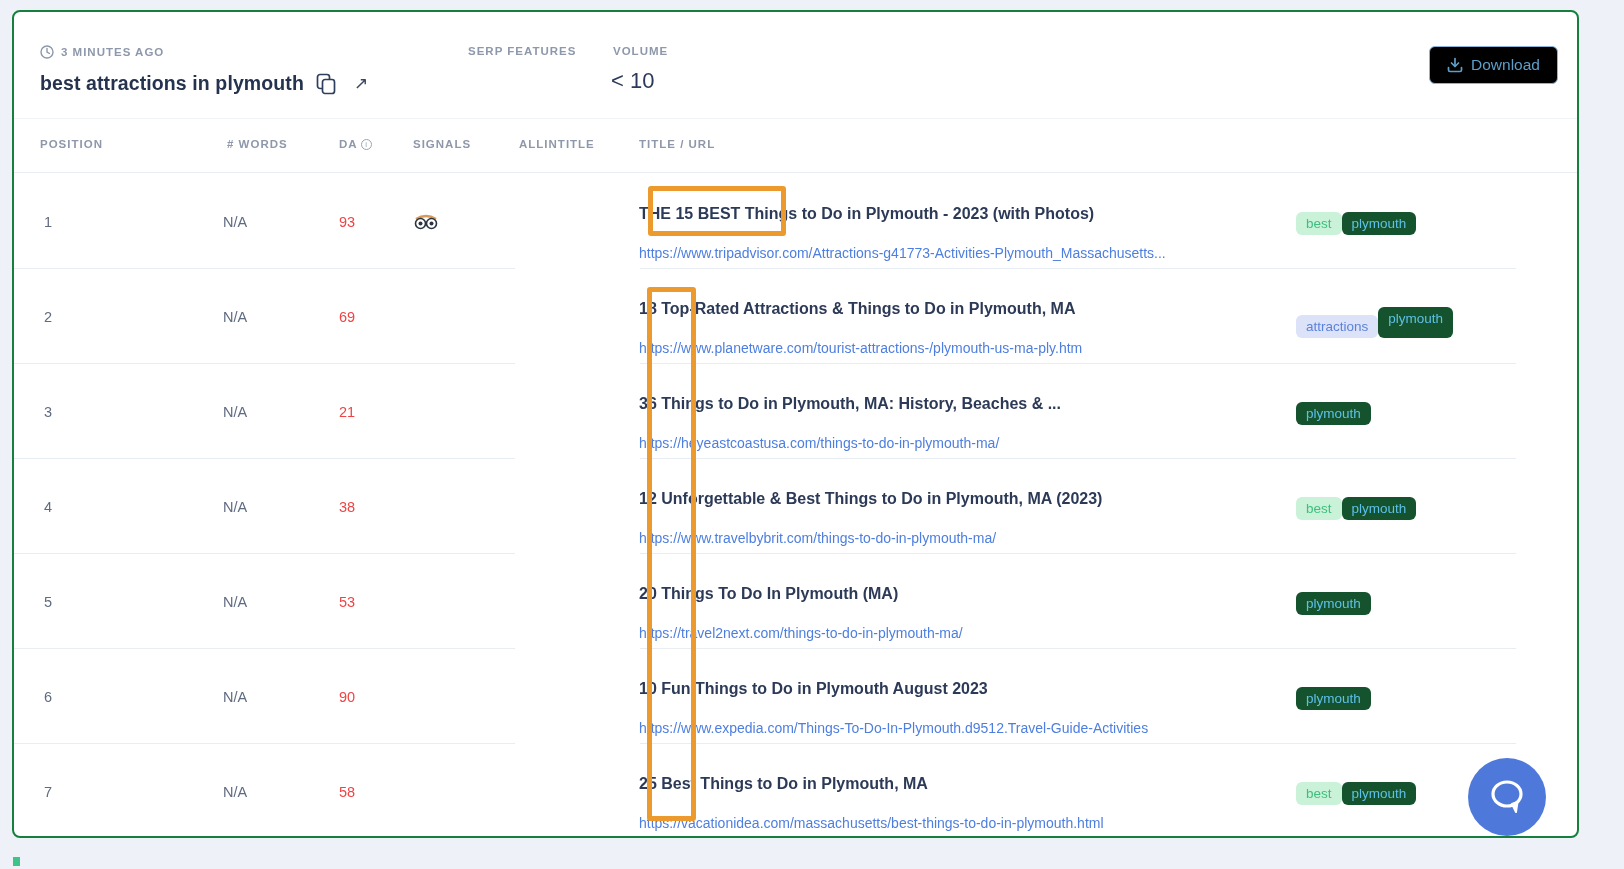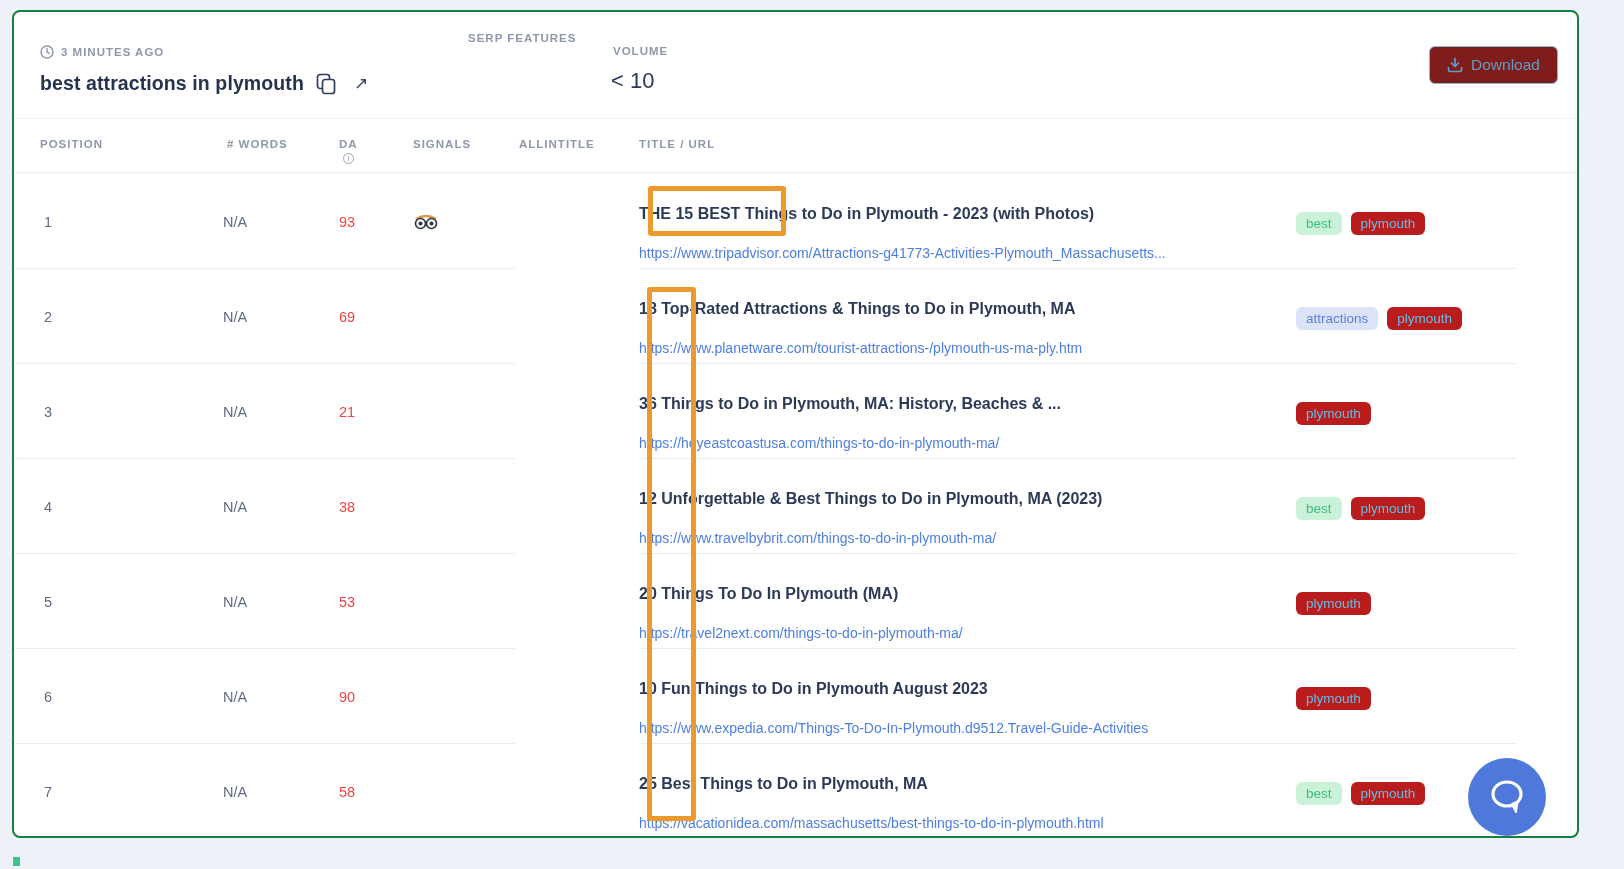--- a/index.html
+++ b/index.html
@@ -9,53 +9,53 @@
   .card { position:absolute; left:12px; top:10px; width:1567px; height:828px;
     background:#FFFFFF; border:2px solid #15803d; border-radius:8px; overflow:hidden; }
 
   
   .mini-label { font-size:11.5px; font-weight:700; letter-spacing:1px; color:#8E98AB; }
   .ts-row { position:absolute; left:26px; top:33px; display:flex; align-items:center; gap:7px; }
   .keyword-row { position:absolute; left:26px; top:60px; display:flex; align-items:center; gap:12px; }
   .keyword { font-size:19.5px; font-weight:700; color:#26334F; letter-spacing:.1px; }
   .icon-btn { display:inline-flex; align-items:center; justify-content:center; cursor:pointer; }
   .ext-arrow { font-size:17px; color:#3A4660; font-weight:400; margin-left:6px; }
-  .serp-label { position:absolute; left:454px; top:20px;text-align:center; }
+  .serp-label { position:absolute; left:454px; top:33px;text-align:center; }
   .volume-label { position:absolute; left:599px; top:33px; }
   .volume-value { position:absolute; left:597px; top:56px; font-size:22px; color:#2B3A59; }
   .download-btn { position:absolute; left:1415px; top:34px; height:38px; padding:0 17px;
     display:flex; align-items:center; gap:8px; border:1px solid #8AB5D8; border-radius:6px;
-    color:#5E9FC9; font-size:15.5px; background:#7f1d1d; cursor:pointer; }
+    color:#5E9FC9; font-size:15.5px; background:#000000; cursor:pointer; }
   .header-divider { position:absolute; left:0; top:106px; width:100%; height:1px; background:#F0F3F8; }
 
   
   .col-header { position:absolute; top:126px; }
-  .col-0 { left:26px; } .col-1 { left:213px; } .col-2 { left:325px; display:flex; align-items:center; gap:3px;flex-direction:column; }
+  .col-0 { left:26px; } .col-1 { left:213px; } .col-2 { left:325px; display:flex; align-items:center; gap:3px; }
   .col-3 { left:399px; } .col-4 { left:505px;text-align:center; } .col-5 { left:625px; }
   .info-circle { width:11px; height:11px; border:1px solid #9AA4B6; border-radius:50%;
     font-size:8px; line-height:9px; text-align:center; color:#9AA4B6; display:inline-block; font-style:normal; }
   .cols-divider { position:absolute; left:0; top:160px; width:100%; height:1px; background:#E8ECF3; }
 
   
   #rows { position:absolute; left:0; top:162px; width:100%; }
   .row { position:relative; height:95px; }
   .cell { position:absolute; top:0; height:95px; display:flex; align-items:center;
     font-size:14.5px; color:#5F6B80; }
   .cell.pos { left:30px; }
   .cell.words { left:209px; }
   .cell.da { left:325px; color:#ef4444; }
   .cell.signals { left:399px; }
   .titleblock { position:absolute; left:625px; top:28px; width:650px; }
   .title { font-size:16px; font-weight:700; color:#2C3A57; line-height:24px; white-space:nowrap; }
   .url { display:block; margin-top:19px; font-size:14px; color:#4D7EE0; text-decoration:none; white-space:nowrap; }
-  .tags { position:absolute; left:1282px; top:38px; display:flex; gap:9px; }
+  .tags { position:absolute; left:1282px; top:38px; display:flex; }
   .tag { font-size:13.5px; line-height:17px; padding:3px 10px; border-radius:6px; white-space:nowrap; }
   .tag.green    { background:#C9F2D9; color:#3FBE7D; }
-  .tag.blue     { background:#b91c1c; color:#5FC0E8; }
-  .tag.lavender { background:#DCE2F8; color:#5B82DB; }
+  .tag.blue     { background:#14532d; color:#5FC0E8; }
+  .tag.lavender { background:#DCE2F8; color:#5B82DB;margin-top:8px; }
   .divider { position:absolute; bottom:0; height:1px; background:#E8ECF3; }
   .divider-left  { left:0; width:501px; }
   .divider-right { left:626px; width:876px; }
 
   
   .anno { position:absolute; border:5px solid #EC9A2E; border-radius:3px; z-index:10; }
   .anno-1 { left:648px; top:186px; width:138px; height:50px; }
   .anno-2 { left:647px; top:287px; width:49px;  height:534px; }
 
   

